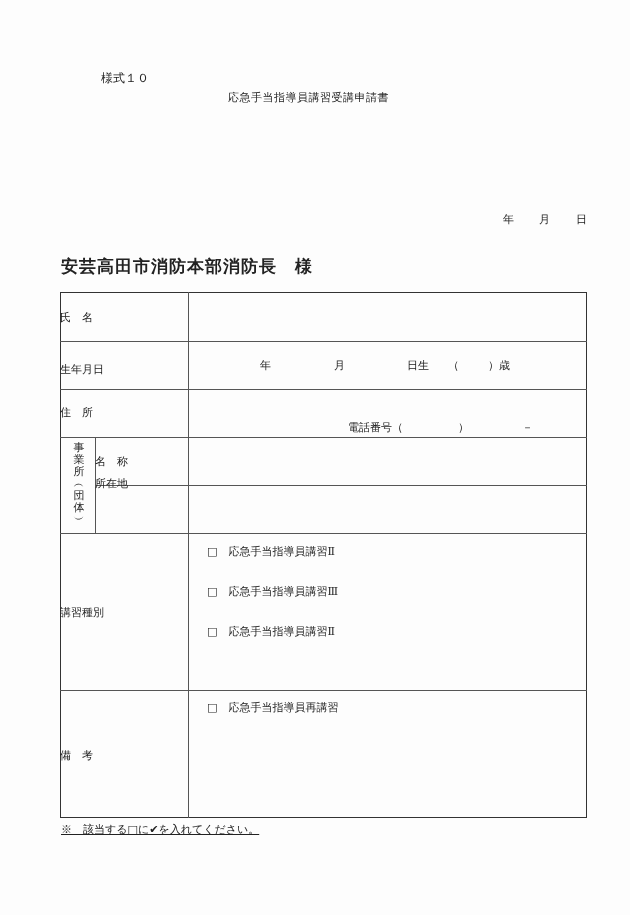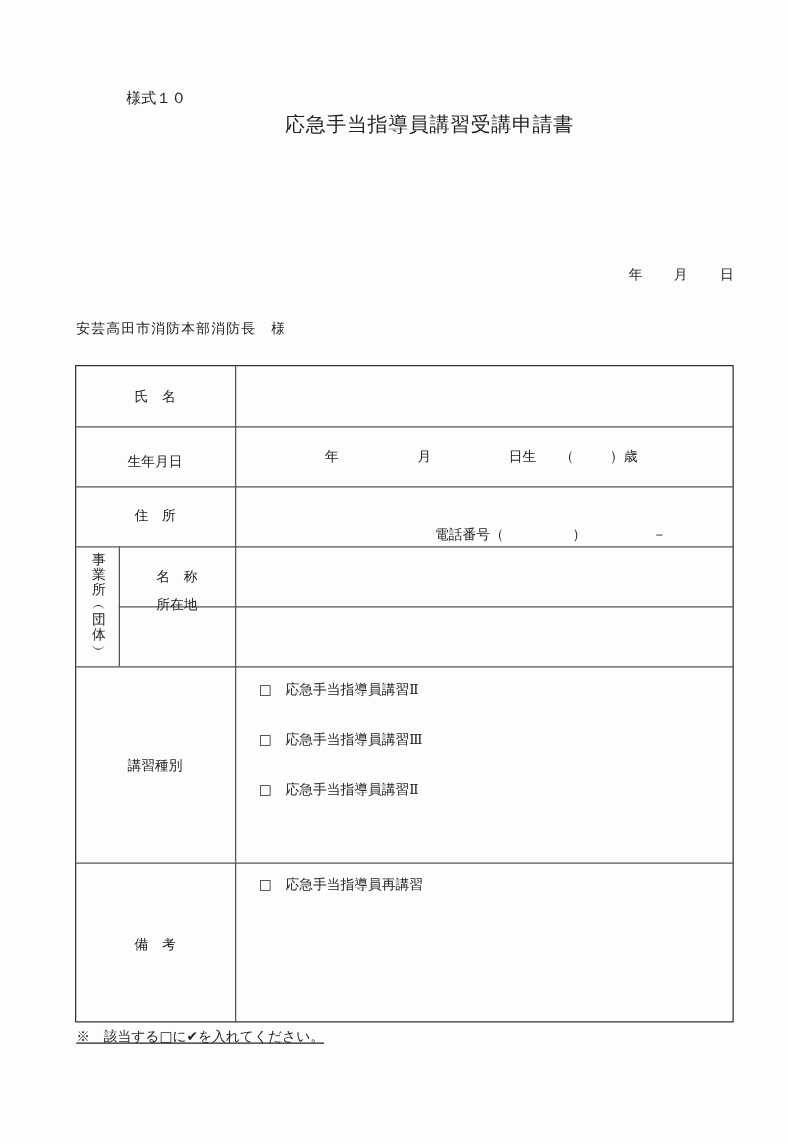--- a/index.html
+++ b/index.html
@@ -1,27 +1,27 @@
 <!DOCTYPE html>
 <html><head>
 <meta charset="utf-8">
 <style>
   html, body { margin:0; padding:0; background:#fdfdfd; }
   body { width:630px; height:915px; position:relative; overflow:hidden;
          font-family:"DejaVu Serif","Liberation Serif",serif; color:#222; font-size:11px; }
   .abs { position:absolute; white-space:nowrap; }
   .form-no { left:61px; top:70px; font-size:12px;margin-left:40px; }
-  .title { left:228px; top:90px; font-size:16px; letter-spacing:0.5px; }
+  .title { left:228px; top:90px; font-size:11px; letter-spacing:0.5px; }
   .date { top:212px; font-size:11px; }
-  .addressee { left:61px; top:255px; font-size:11px; letter-spacing:1px; }
+  .addressee { left:61px; top:255px; font-size:17px; letter-spacing:1px;font-weight:bold; }
   .tbl { position:absolute; left:60px; top:292px; width:527px; height:526px;
          border:1.5px solid #333; box-sizing:border-box; }
   .hl { position:absolute; height:0; border-top:1px solid #555; }
   .vl { position:absolute; width:0; border-left:1px solid #555; }
-  .lbl { position:absolute; text-align:center; font-size:11px; }
+  .lbl { position:absolute; text-align:left; font-size:11px; }
   .vert { position:absolute; left:72px; top:442px; width:14px; font-size:11px; line-height:12px;
           text-align:center; }
   .chk { position:absolute; left:207px; font-size:11px; }
   .note { left:61px; top:822px; font-size:11px;text-decoration:underline; }
 </style>
 </head>
 <body>
 
 <div class="abs form-no">様式１０</div>
 <div class="abs title">応急手当指導員講習受講申請書</div>

